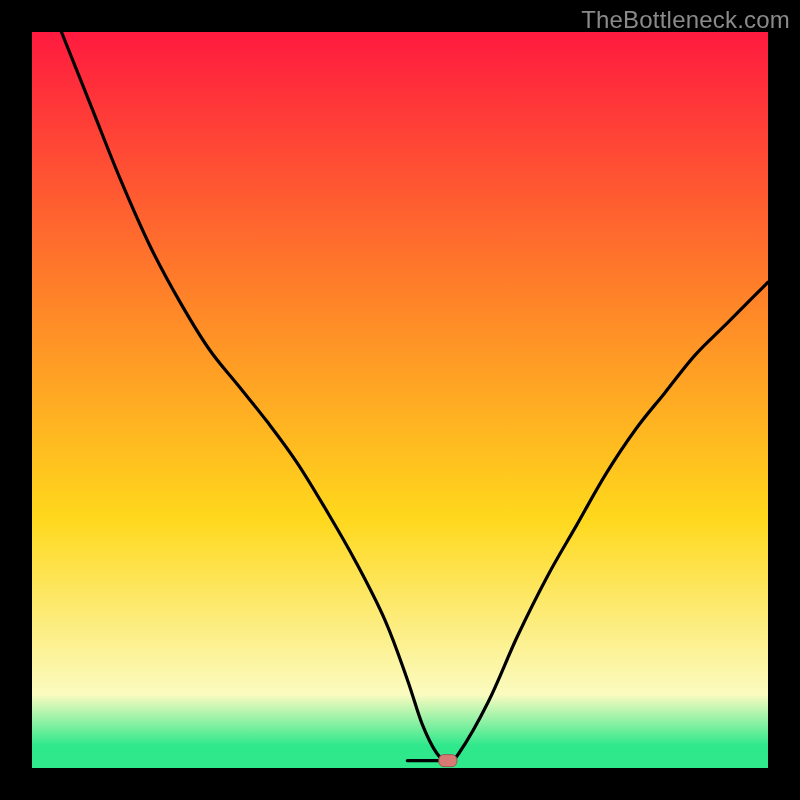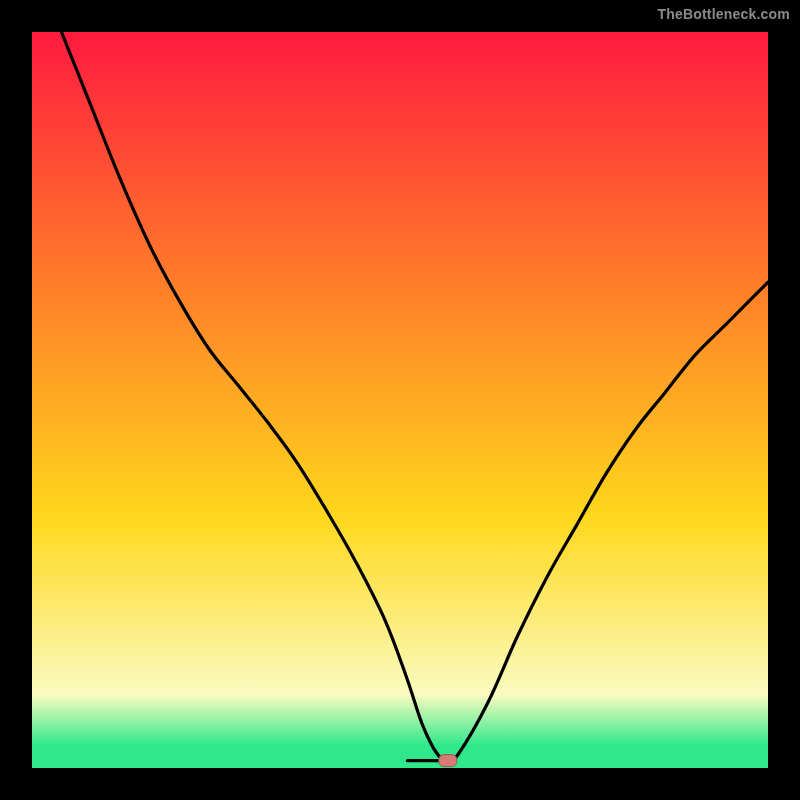--- a/index.html
+++ b/index.html
@@ -23,22 +23,22 @@
     top: 32px;
     width: 736px;
     height: 736px;
     display: block;
   }
   .watermark {
     position: absolute;
     top: 6px;
     right: 10px;
     color: #8a8a8a;
-    font-size: 14px;
-    font-weight: 700;
+    font-size: 24px;
+    font-weight: 400;
     letter-spacing: 0.2px;
     user-select: none;
     pointer-events: none;
   }
 </style>
 </head>
 <body>
 
 <div class="outer">
 

